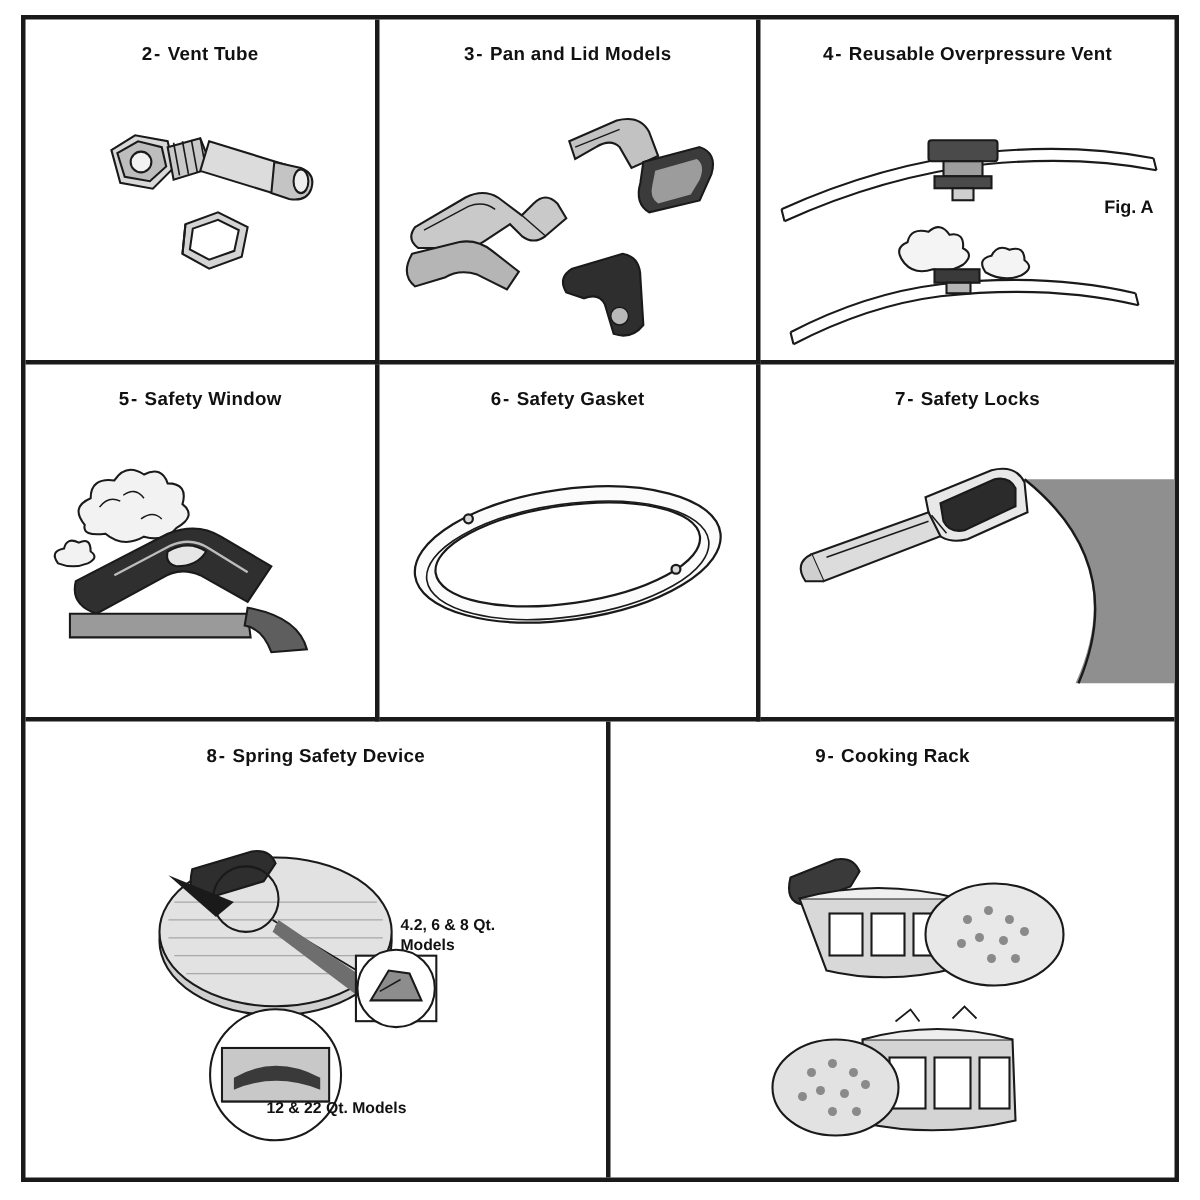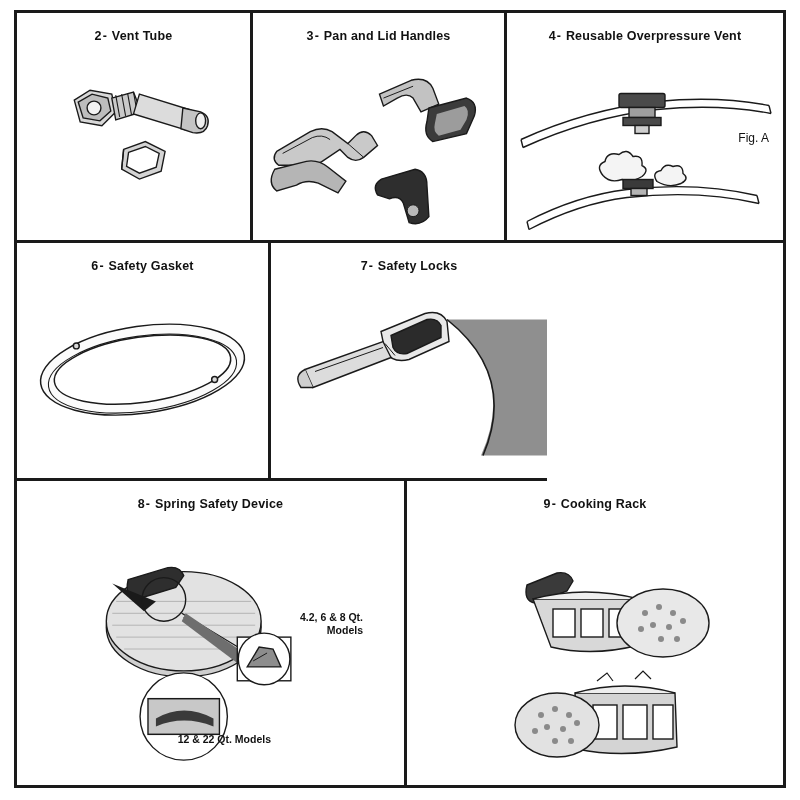--- a/index.html
+++ b/index.html
@@ -66,30 +66,30 @@
     right: 0;
     bottom: 0;
     top: 40px;
   }
   .art svg { display: block; width: 100%; height: 100%; }
 
   .sub-label {
     position: absolute;
     font-size: 10.5px;
     font-weight: bold;
-    text-align: right;
+    text-align: left;
     line-height: 1.25;
     color: #111;
   }
   .figa {
     position: absolute;
     right: 14px;
     top: 118px;
     font-size: 12px;
-    font-weight: normal;
+    font-weight: bold;
   }
 </style>
 </head>
 <body>
 
 <div id="sheet">
 
   <div class="row row-1">
 
     <div class="cell" style="width:236px">
@@ -114,21 +114,21 @@
             <polygon points="108,96 130,88 150,98 146,118 124,126 106,116" fill="#d4d4d4"></polygon>
             <polygon points="113,99 130,93 144,100 141,114 124,120 111,113" fill="#ffffff"></polygon>
             <path d="M108,96 L106,116"></path>
           </g>
         </svg>
       </div>
     </div>
 
     <div class="cell" style="width:254px">
       <div class="caption">
-        <span class="num">3</span><span class="dash">-</span> <span>Pan and Lid Handles</span>
+        <span class="num">3</span><span class="dash">-</span> <span>Pan and Lid Models</span>
       </div>
       <div class="art">
         <svg viewBox="0 0 254 186" preserveAspectRatio="xMidYMid meet">
           <g stroke="#1a1a1a" stroke-width="1.4" fill="#cfcfcf">
 
             <path d="M128,40 L160,26 Q176,22 182,34 L188,50 L170,58 L162,44 Q156,38 146,44 L132,52 Z" fill="#c2c2c2"></path>
             <path d="M132,44 L162,32" fill="none" stroke-width="1"></path>
 
             <path d="M178,54 L216,44 Q228,48 224,62 L216,80 L182,88 Q172,82 176,68 Z" fill="#3b3b3b" stroke="#1a1a1a"></path>
             <path d="M186,60 L214,52 Q220,56 216,66 L210,76 L188,82 Q182,78 184,70 Z" fill="#9c9c9c" stroke="none"></path>
@@ -174,20 +174,44 @@
             <rect x="124" y="135" width="16" height="7" fill="#b5b5b5"></rect>
           </g>
         </svg>
       </div>
       <div class="figa">Fig. A</div>
     </div>
   </div>
 
   <div class="row row-2">
 
+    <div class="cell" style="width:236px">
+      <div class="caption">
+        <span class="num">5</span><span class="dash">-</span> <span>Safety Window</span>
+      </div>
+      <div class="art">
+        <svg viewBox="0 0 236 194" preserveAspectRatio="xMidYMid meet">
+          <g stroke="#1a1a1a" stroke-width="1.4" fill="none">
+
+            <path d="M40,66 q-10,-12 4,-18 q0,-14 16,-12 q8,-12 20,-4 q12,-6 16,6 q14,0 10,14 q10,8 -4,16 q-8,10 -22,6 q-14,8 -26,-2 q-16,2 -14,-6z" fill="#f2f2f2"></path>
+            <path d="M50,54 q6,-8 14,-4 M66,46 q8,-6 14,2 M78,62 q8,-6 14,0" stroke-width="1"></path>
+
+            <path d="M22,92 q-6,-8 4,-10 q2,-8 10,-4 q8,-4 8,6 q6,4 -2,8 q-10,4 -20,0z" fill="#f2f2f2"></path>
+
+            <path d="M34,104 L96,72 Q116,64 132,74 L166,94 L150,118 L118,100 Q104,94 92,102 L48,126 Q30,120 34,104 Z" fill="#2f2f2f"></path>
+            <path d="M60,100 L98,80 Q112,74 124,82 L150,98" stroke="#bdbdbd" stroke-width="1.6" fill="none"></path>
+
+            <path d="M96,84 q14,-8 26,0 q-6,10 -20,10 q-8,-2 -6,-10z" fill="#e6e6e6"></path>
+
+            <path d="M30,126 L150,126 L152,142 L30,142 Z" fill="#9a9a9a"></path>
+            <path d="M150,122 Q184,128 190,150 L166,152 Q160,136 148,134 Z" fill="#5e5e5e"></path>
+          </g>
+        </svg>
+      </div>
+    </div>
 
     <div class="cell" style="width:254px">
       <div class="caption">
         <span class="num">6</span><span class="dash">-</span> <span>Safety Gasket</span>
       </div>
       <div class="art">
         <svg viewBox="0 0 254 194" preserveAspectRatio="xMidYMid meet">
           <g stroke="#1a1a1a" stroke-width="1.5" fill="none">
             <ellipse cx="127" cy="86" rx="104" ry="44" transform="rotate(-8 127 86)" fill="#fbfbfb"></ellipse>
             <ellipse cx="127" cy="86" rx="90" ry="33" transform="rotate(-8 127 86)" fill="#ffffff"></ellipse>

